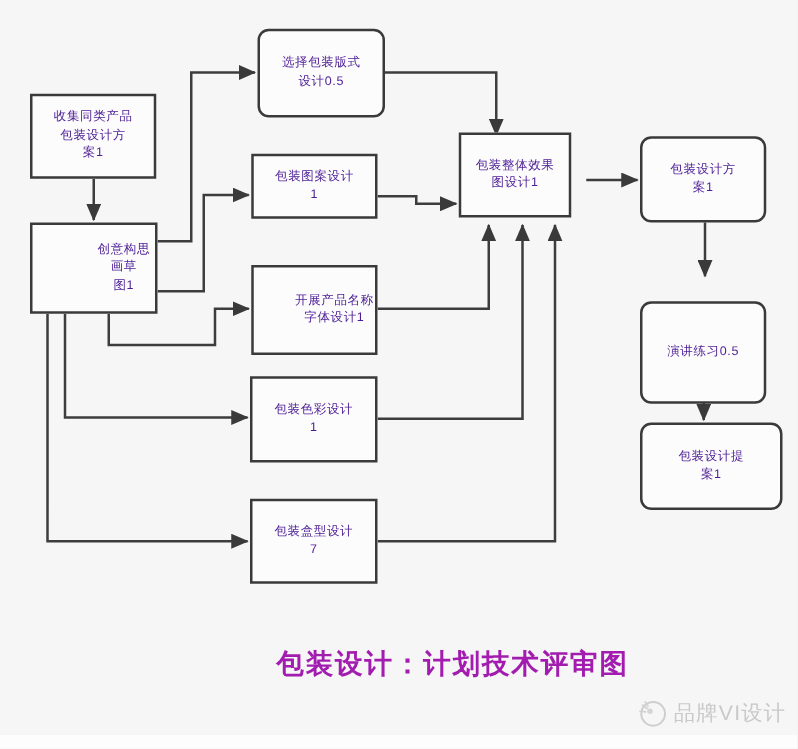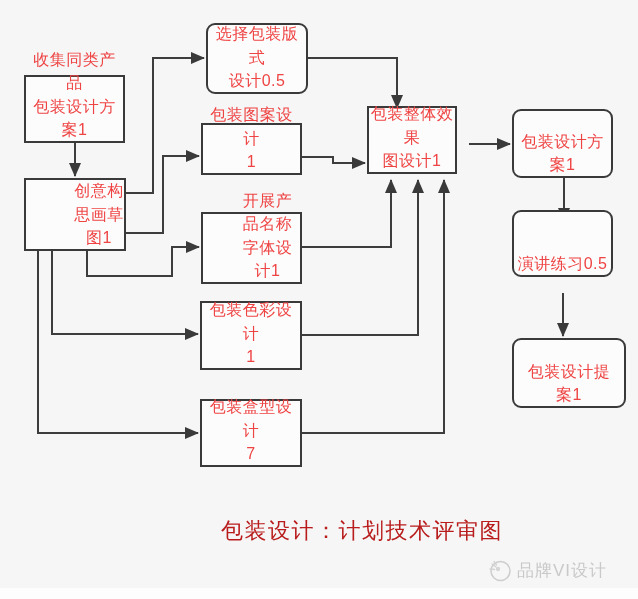--- a/index.html
+++ b/index.html
@@ -23,57 +23,57 @@
     stroke: #3d3d3d;
     stroke-width: 2;
   }
 
   .node {
     position: absolute;
     box-sizing: border-box;
     border: 2px solid #3a3a3a;
     background: #fcfcfc;
     display: flex;
-    align-items: flex-end;
+    align-items: center;
     justify-content: center;
     text-align: center;
     white-space: pre-line;
-    font-size: 16px;
+    font-size: 10px;
     line-height: 1.45;
-    color: #ef4444;
+    color: #4c1d95;
     letter-spacing: 0.5px;
   }
   .rounded { border-radius: 9px; }
 
   .n-collect  { left: 24px;  top: 75px;  width: 101px; height: 68px; }
   .n-sketch   { left: 24px;  top: 178px; width: 102px; height: 73px; padding-left: 48px; }
   .n-layout   { left: 206px; top: 23px;  width: 102px; height: 71px; }
   .n-pattern  { left: 201px; top: 123px; width: 101px; height: 52px; }
   .n-font     { left: 201px; top: 212px; width: 101px; height: 72px; padding-left: 32px; }
   .n-color    { left: 200px; top: 301px; width: 102px; height: 69px; }
   .n-boxtype  { left: 200px; top: 399px; width: 102px; height: 68px; }
   .n-overall  { left: 367px; top: 106px; width: 90px; height: 68px; }
   .n-plan     { left: 512px; top: 109px; width: 101px; height: 69px; }
-  .n-rehearse { left: 512px; top: 210px; width: 101px; height: 67px; }
+  .n-rehearse { left: 512px; top: 241px; width: 101px; height: 82px; }
   .n-proposal { left: 512px; top: 338px; width: 114px; height: 70px; }
 
   .diagram-title {
     position: absolute;
     left: 221px;
     top: 516px;
     font-size: 22px;
-    font-weight: 400;
-    color: #b91c1c;
+    font-weight: 700;
+    color: #a21caf;
     letter-spacing: 1.5px;
     white-space: nowrap;
   }
 
   .watermark {
     position: absolute;
-    left: 486px;
+    left: 508px;
     top: 556px;
     display: flex;
     align-items: center;
     gap: 4px;
     color: #c9c9c9;
     font-size: 17px;
     letter-spacing: 1px;
   }
   .watermark svg { display: block; }
 

